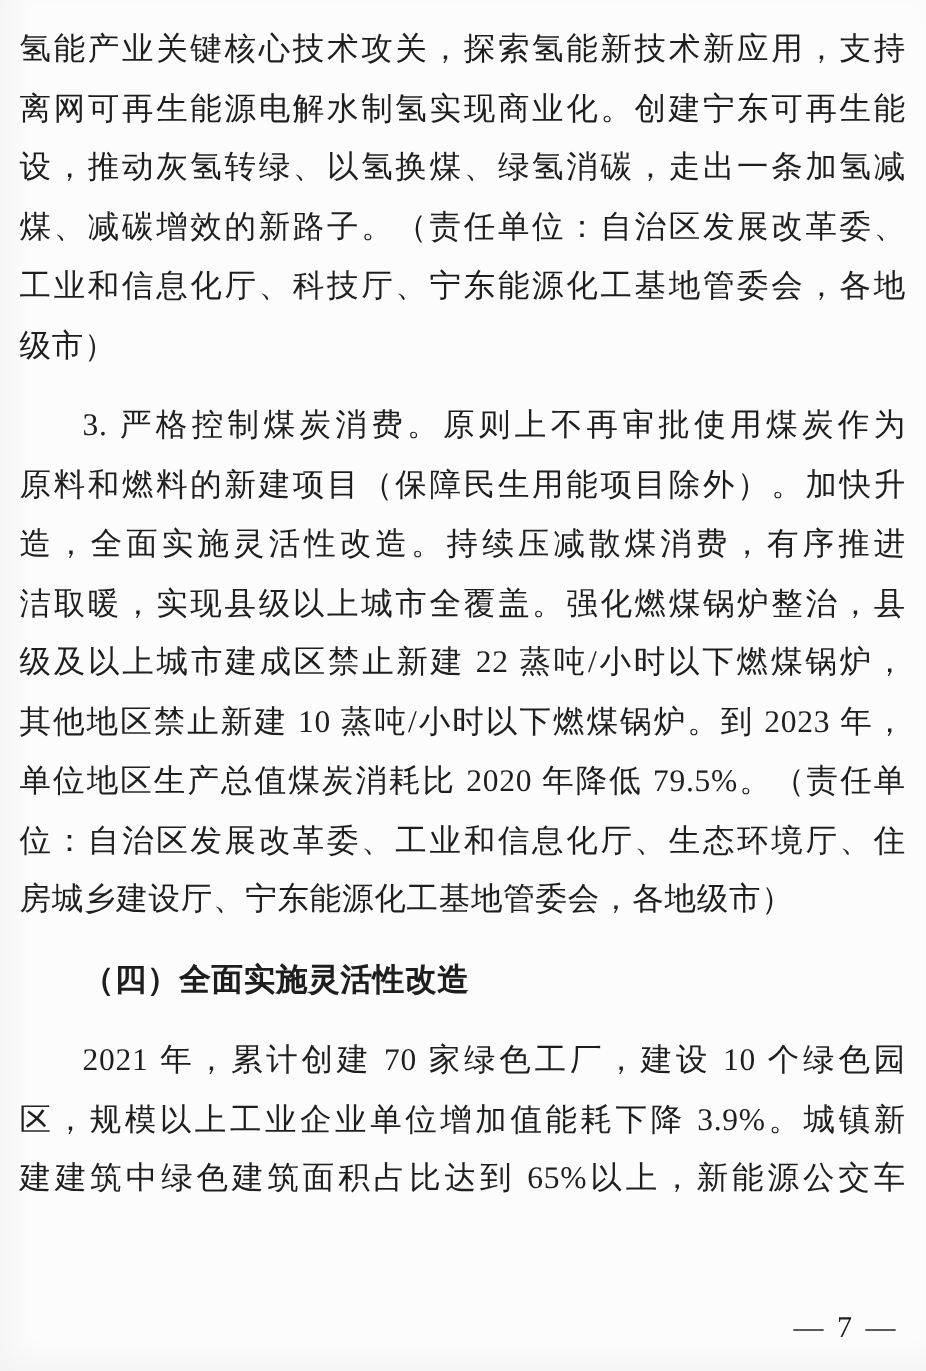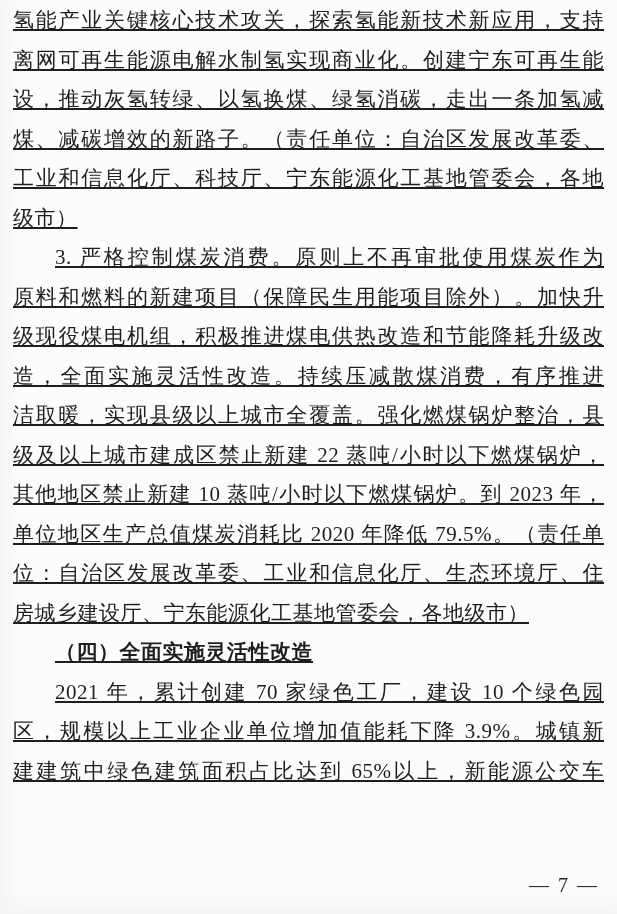--- a/index.html
+++ b/index.html
@@ -16,42 +16,42 @@
   .page {
     position: relative;
     width: 617px;
     height: 914px;
     background: #fcfcfc;
     box-shadow: inset 8px -8px 18px rgba(0,0,0,0.035);
     color: #1e1e1e;
   }
   .text-block {
     position: absolute;
-    top: 1px;
+    top: 13px;
     left: 13px;
     right: 13px;
-    text-decoration: underline;
   }
   .line {
     font-size: 21px;
     line-height: 39.5px;
     height: 39.5px;
     white-space: nowrap;
     letter-spacing: 0.5px;
     color: #1e1e1e;
   }
   
   .line.j {
     white-space: normal;
     text-align: justify;
     text-align-last: justify;
   }
   
   .line.i {
     text-indent: 42px;
+    margin-top: 14px;
   }
   
   .line.h {
     font-weight: bold;
   }
   .page-number {
     position: absolute;
     top: 870px;
     right: 18px;
     font-size: 20px;
@@ -66,21 +66,20 @@
 <div class="page">
   <div class="text-block">
     <div class="line j">氢能产业关键核心技术攻关，探索氢能新技术新应用，支持</div>
     <div class="line j">离网可再生能源电解水制氢实现商业化。创建宁东可再生能</div>
     <div class="line j">设，推动灰氢转绿、以氢换煤、绿氢消碳，走出一条加氢减</div>
     <div class="line j">煤、减碳增效的新路子。（责任单位：自治区发展改革委、</div>
     <div class="line j">工业和信息化厅、科技厅、宁东能源化工基地管委会，各地</div>
     <div class="line">级市）</div>
     <div class="line j i">3. 严格控制煤炭消费。原则上不再审批使用煤炭作为</div>
     <div class="line j">原料和燃料的新建项目（保障民生用能项目除外）。加快升</div>
-    <div class="line j">级现役煤电机组，积极推进煤电供热改造和节能降耗升级改</div>
     <div class="line j">造，全面实施灵活性改造。持续压减散煤消费，有序推进</div>
     <div class="line j">洁取暖，实现县级以上城市全覆盖。强化燃煤锅炉整治，县</div>
     <div class="line j">级及以上城市建成区禁止新建 22 蒸吨/小时以下燃煤锅炉，</div>
     <div class="line j">其他地区禁止新建 10 蒸吨/小时以下燃煤锅炉。到 2023 年，</div>
     <div class="line j">单位地区生产总值煤炭消耗比 2020 年降低 79.5%。（责任单</div>
     <div class="line j">位：自治区发展改革委、工业和信息化厅、生态环境厅、住</div>
     <div class="line">房城乡建设厅、宁东能源化工基地管委会，各地级市）</div>
     <div class="line i h">（四）全面实施灵活性改造</div>
     <div class="line j i">2021 年，累计创建 70 家绿色工厂，建设 10 个绿色园</div>
     <div class="line j">区，规模以上工业企业单位增加值能耗下降 3.9%。城镇新</div>

